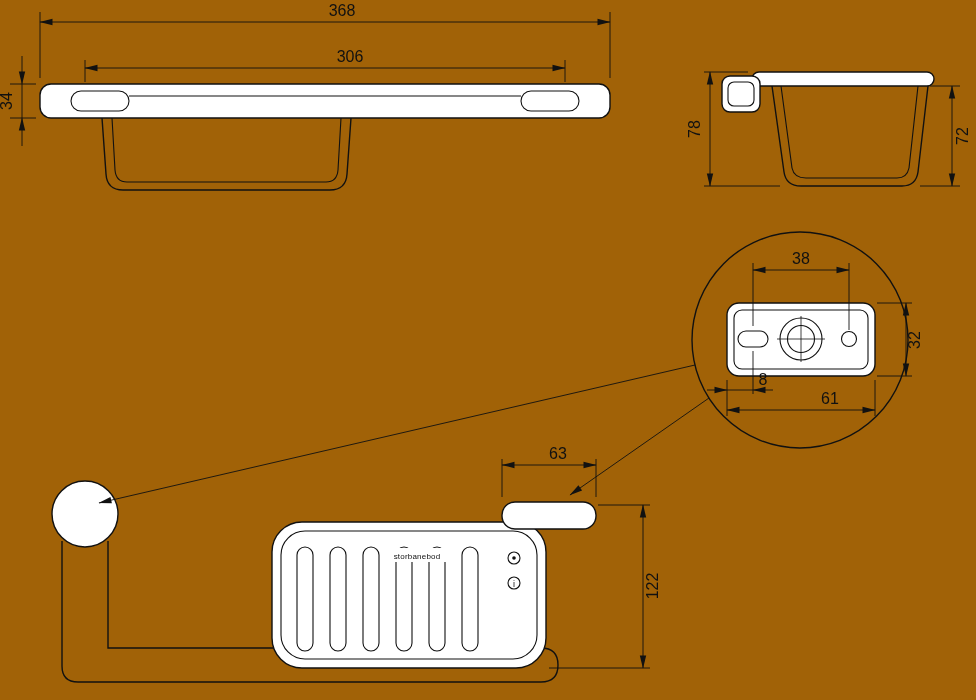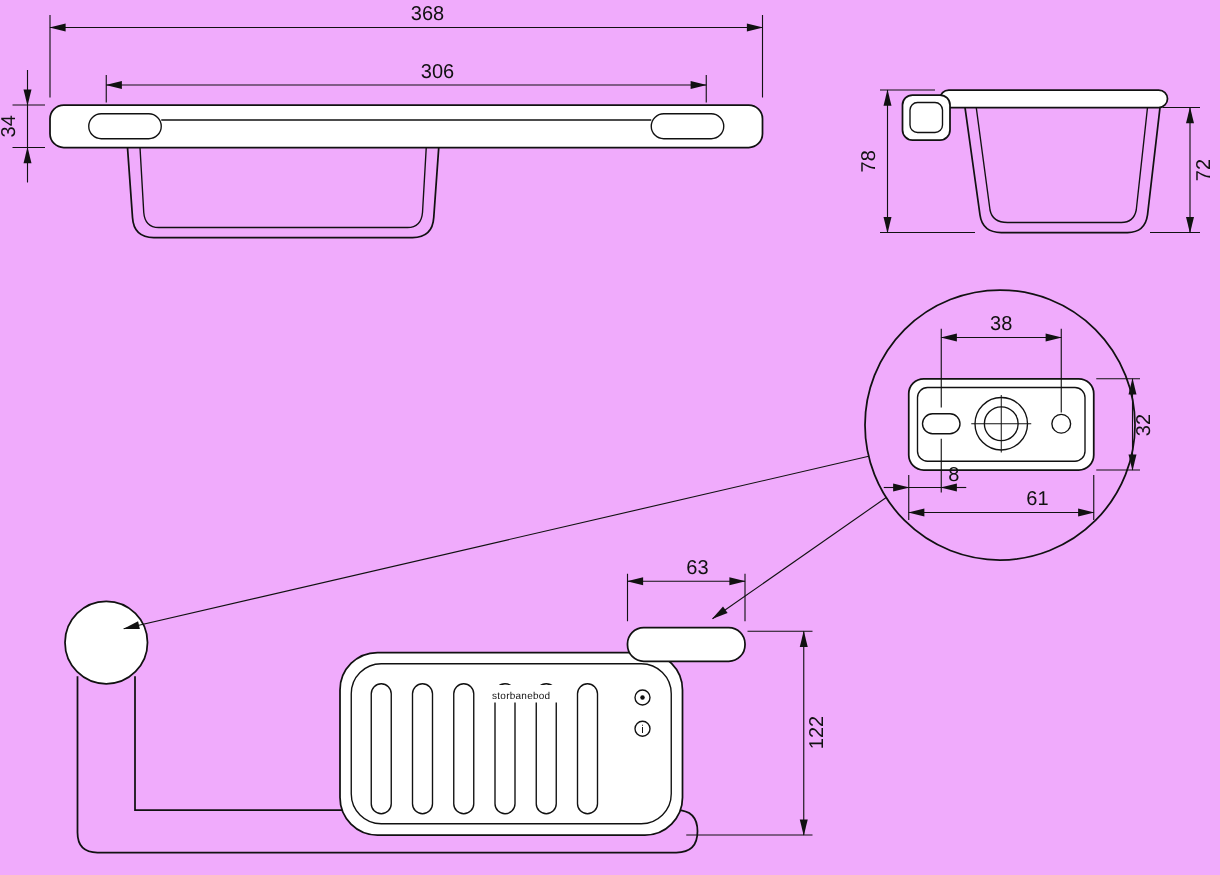--- a/index.html
+++ b/index.html
@@ -1,16 +1,16 @@
 <!DOCTYPE html>
 <html><head>
 <meta charset="utf-8">
 <style>
   html,body{margin:0;padding:0;background:#ffffff;}
-  .page{width:976px;height:700px;background:#f0abfc;overflow:hidden;font-family:"Liberation Sans",sans-serif;}
+  .page{width:976px;height:700px;background:#a16207;overflow:hidden;font-family:"Liberation Sans",sans-serif;}
   svg{display:block;}
   .ol{fill:#ffffff;stroke:#111111;stroke-width:1.4px;}
   .on{fill:none;stroke:#111111;stroke-width:1.4px;}
   .in{fill:none;stroke:#111111;stroke-width:1.1px;}
   .dim{fill:none;stroke:#111111;stroke-width:0.9px;}
   .thin{fill:none;stroke:#111111;stroke-width:0.8px;}
   .dimt{font-family:"Liberation Sans",sans-serif;font-size:16px;fill:#111111;}
   .brandt{font-family:"Liberation Sans",sans-serif;font-size:8px;fill:#111111;letter-spacing:.2px;}
   .icont{font-family:"Liberation Sans",sans-serif;font-size:9px;fill:#111111;}
 </style>

